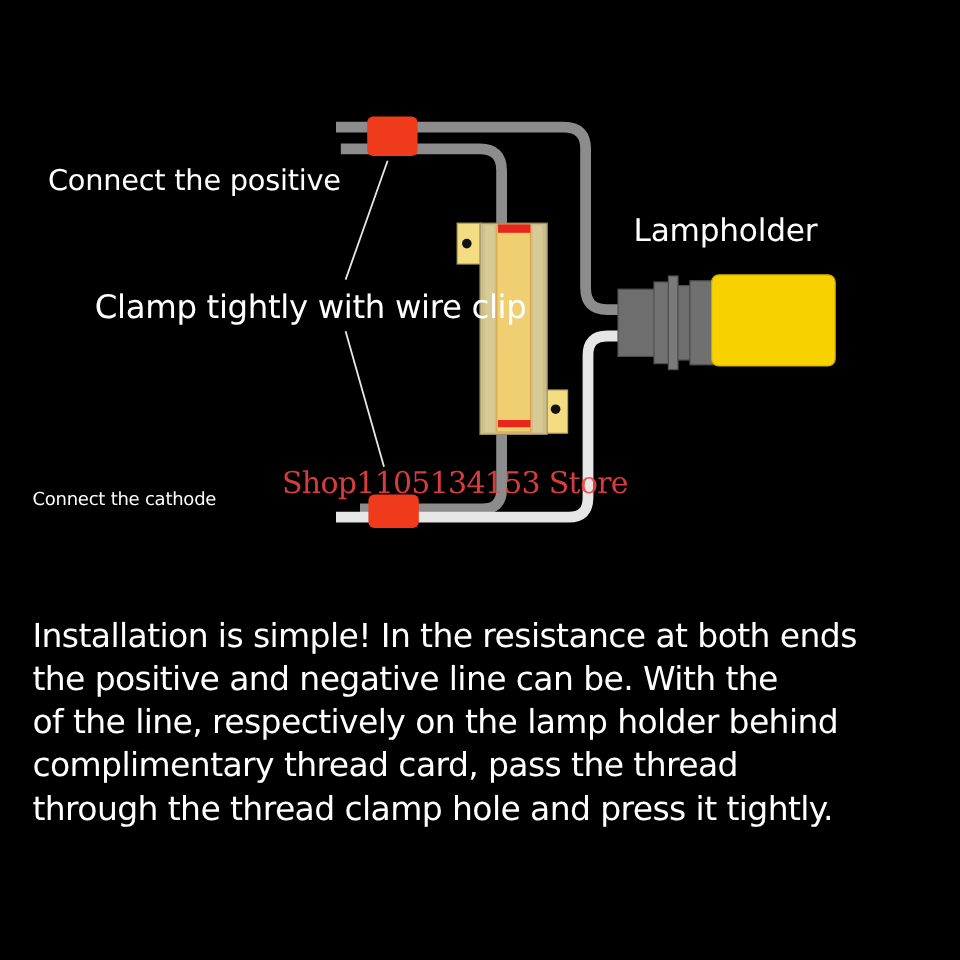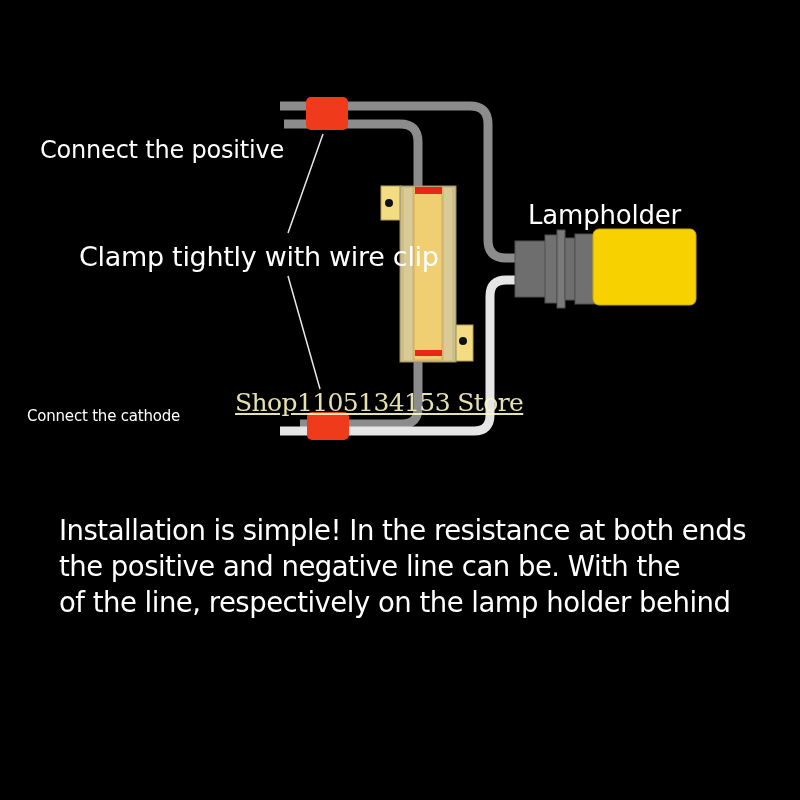--- a/index.html
+++ b/index.html
@@ -6,32 +6,32 @@
   body {
     width: 800px; height: 800px; background: #000;
     position: relative; overflow: hidden;
     font-family: "DejaVu Sans", sans-serif; color: #fff;
   }
   svg.diagram { position: absolute; left: 0; top: 0; }
   .label { position: absolute; color: #fff; white-space: nowrap; font-family: "DejaVu Sans", sans-serif; }
   .lbl-pos { left: 40px; top: 97px; font-size: 24px; letter-spacing: -0.2px; margin-top: 39px; }
   .lbl-clamp { left: 79px; top: 241px; font-size: 27px; letter-spacing: -0.3px; }
   .lbl-cath { left: 27px; top: 407px; font-size: 15px; letter-spacing: -0.2px; }
-  .lbl-lamp { left: 528px; top: 178px; font-size: 26px; letter-spacing: -0.2px; margin-top: 22px; }
+  .lbl-lamp { left: 528px; top: 178px; font-size: 26px; letter-spacing: -0.2px; }
   .watermark {
     position: absolute; left: 235px; top: 388px;
     font-family: "DejaVu Serif", serif; font-size: 25px;
-    color: #fef9c3; opacity: 0.9; white-space: nowrap; letter-spacing: -0.6px; text-decoration: underline;
+    color: #ef4444; opacity: 0.9; white-space: nowrap; letter-spacing: -0.6px;
   }
   .desc {
     position: absolute; left: 27px; top: 512px; width: 760px;
     font-size: 27.5px; line-height: 36px; letter-spacing: -0.5px;
     font-family: "DejaVu Sans", sans-serif;
   }
-  .desc span { display: block; white-space: nowrap; margin-left: 32px; }
+  .desc span { display: block; white-space: nowrap; }
 </style>
 </head>
 <body>
 
 <svg class="diagram" width="800" height="800" viewBox="0 0 800 800">
 
   <g fill="none" stroke="#8c8c8c" stroke-width="9" stroke-linejoin="round" stroke-linecap="butt">
     <path d="M280 106 H470 Q488 106 488 124 V240 Q488 258 506 258 H520"></path>
     <path d="M284 124 H400 Q418 124 418 142 V192"></path>
     <path d="M418 360 V408 Q418 424 402 424 H300"></path>
@@ -74,13 +74,15 @@
 <div class="label lbl-clamp">Clamp tightly with wire clip</div>
 <div class="label lbl-cath">Connect the cathode</div>
 <div class="label lbl-lamp">Lampholder</div>
 
 <div class="watermark">Shop1105134153 Store</div>
 
 <div class="desc">
   <span>Installation is simple! In the resistance at both ends</span>
   <span>the positive and negative line can be. With the</span>
   <span>of the line, respectively on the lamp holder behind</span>
+  <span>complimentary thread card, pass the thread</span>
+  <span>through the thread clamp hole and press it tightly.</span>
 </div>
 
 </body></html>

